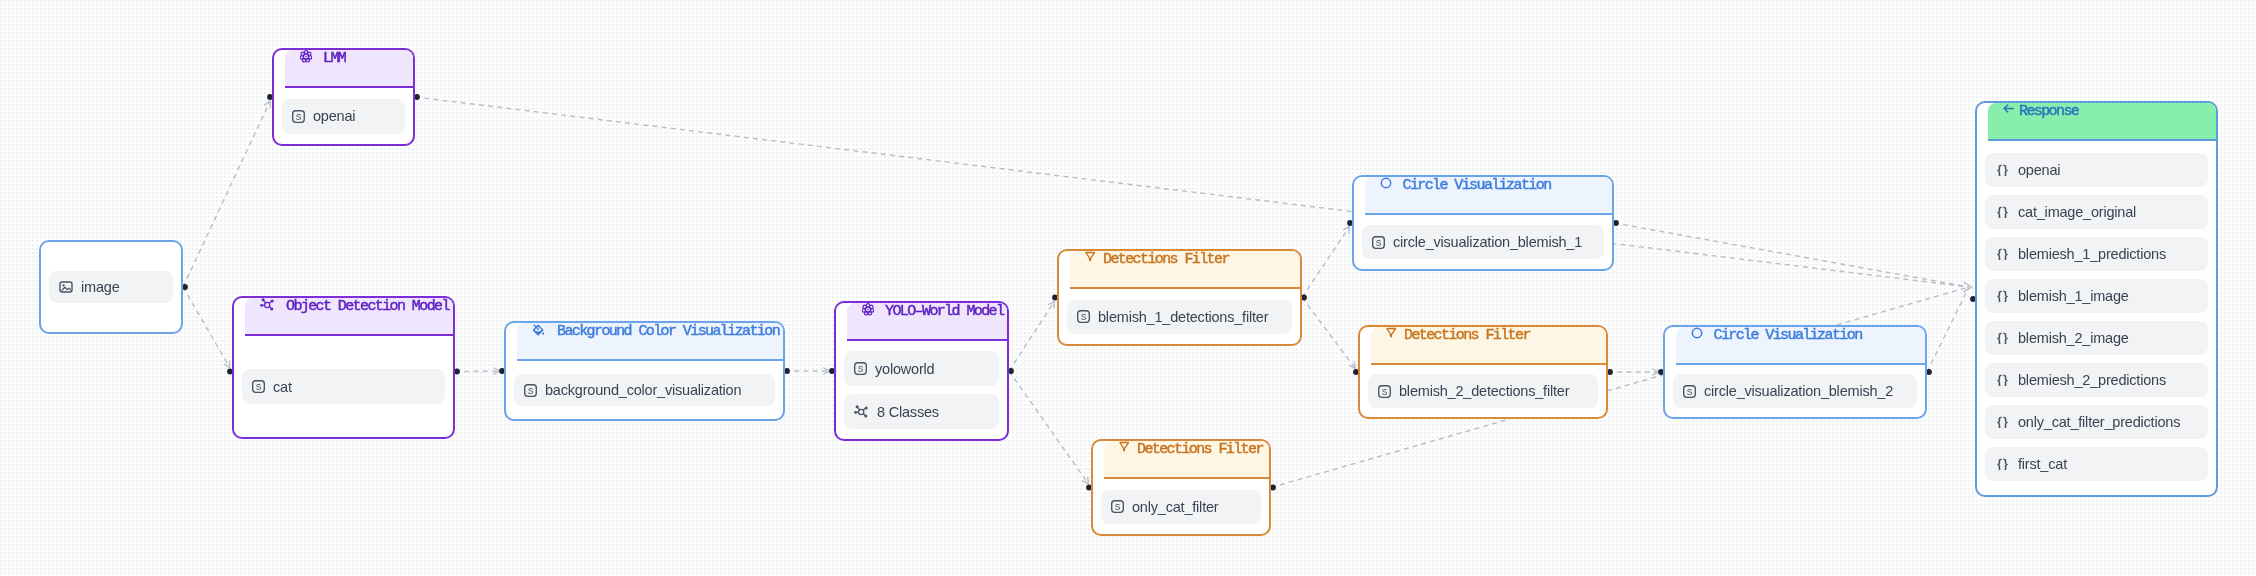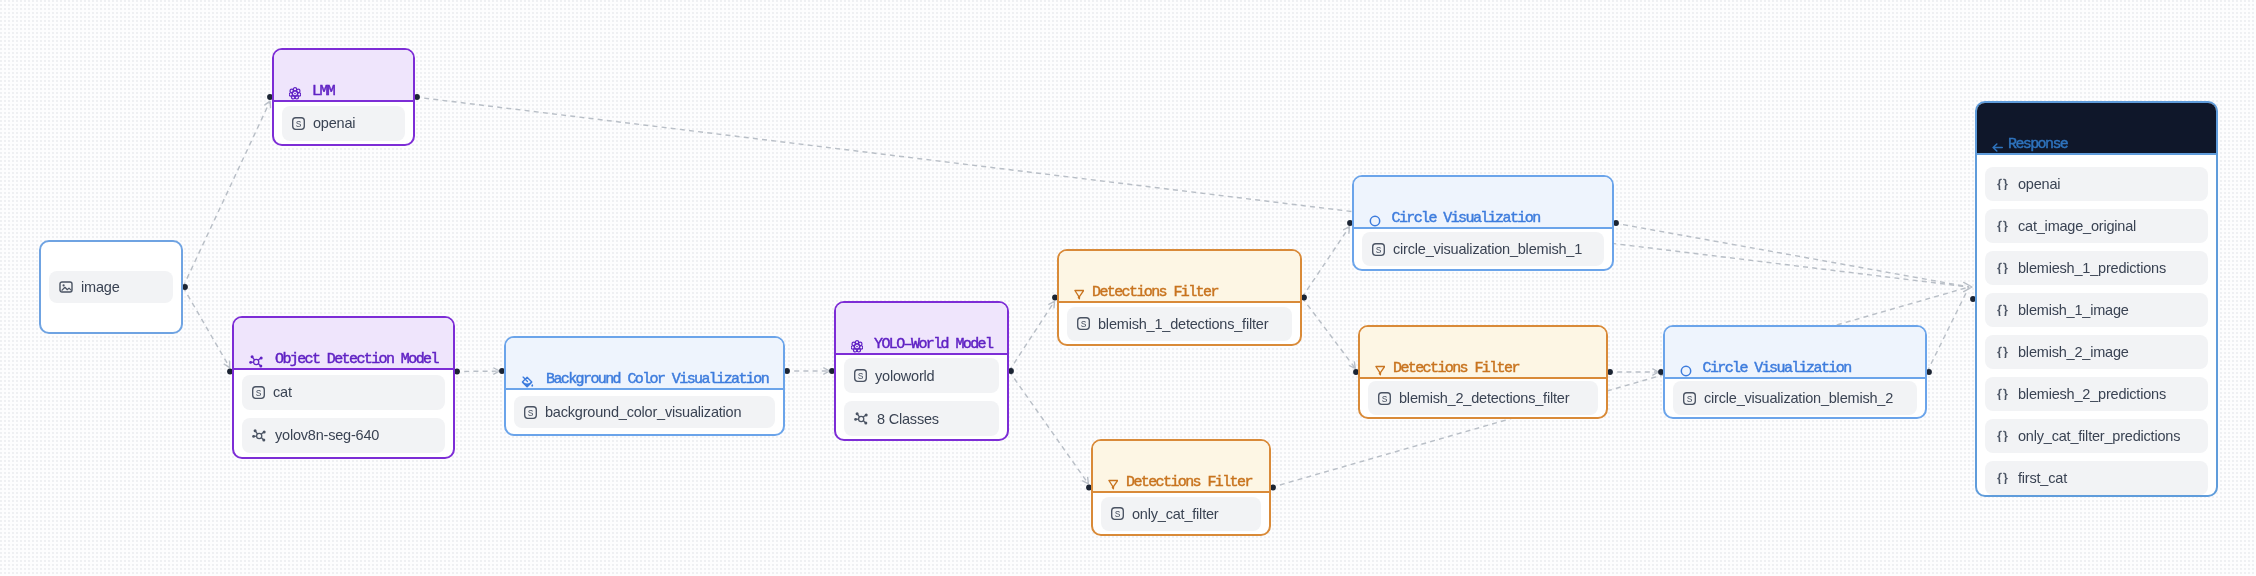--- a/index.html
+++ b/index.html
@@ -2,22 +2,22 @@
 <html><head><meta charset="utf-8"><style>
 
 * { margin:0; padding:0; box-sizing:border-box; }
 html,body { width:2256px; height:576px; overflow:hidden; }
 body {
   background-color:#fdfdfe;
   position:relative;
   font-family:"Liberation Sans", sans-serif;
 }
 .node { position:absolute; background:#fff; border-radius:10px; border:2px solid; display:flex; flex-direction:column; }
-.hdr { height:52px; flex:0 0 auto; display:flex; align-items:flex-end; padding-left:15px; border-bottom:2px solid;
-  border-radius:8px 8px 0 0; font-family:"Liberation Mono", monospace; font-weight:normal; font-size:15px; letter-spacing:-1.6px; -webkit-text-stroke:0.45px currentColor; }
+.hdr { height:38px; flex:0 0 auto; display:flex; align-items:flex-start; padding-left:15px; border-bottom:2px solid;
+  border-radius:8px 8px 0 0; font-family:"Liberation Mono", monospace; font-weight:normal; font-size:15px; letter-spacing:-1.6px;margin-left:11px; -webkit-text-stroke:0.45px currentColor; }
 .hdr .ic { display:flex; flex:0 0 auto; }
 .bd { flex:1; display:flex; flex-direction:column; justify-content:center; padding:0 8px; }
 .pill { flex:0 0 auto; background:#f2f3f5; border-radius:8px; display:flex; align-items:center; padding-left:10px;
   font-size:14.5px; letter-spacing:-0.2px; color:#3a4353; white-space:nowrap; }
 .pill .ic { display:flex; margin-right:8px; flex:0 0 auto; }
 
 </style></head><body>
 <svg width="2256" height="576" style="position:absolute;left:0;top:0">
 <defs>
       <pattern id="dots" x="0" y="0" width="4" height="4" patternUnits="userSpaceOnUse">
@@ -107,21 +107,21 @@
         <span class="ic">
           <svg width="13" height="13" viewBox="0 0 13 13">
             <rect x="0.7" y="0.7" width="11.6" height="11.6" rx="3" fill="none" stroke="#4a5363" stroke-width="1.35"></rect>
             <text x="6.5" y="9.7" font-family="Liberation Mono, monospace" font-size="9.5" fill="#4a5363" text-anchor="middle">S</text>
           </svg>
         </span>
         <span>openai</span>
       </div>
 </div>
   </div>
-<div class="node" style="left:232px;top:316px;width:223px;height:143px;border-color:#7d2dd6">
+<div class="node" style="left:232px;top:296px;width:223px;height:143px;border-color:#7d2dd6">
 <div class="hdr" style="background:#efe5fc;color:#6022c4;border-color:#7d2dd6">
       <span class="ic" style="margin-right:11px">
         <svg width="15" height="13" viewBox="0 0 15 13">
           <g stroke="#6022c4" stroke-width="1.25" fill="none">
             <line x1="5.6" y1="5.2" x2="3.4" y2="2.2"></line>
             <line x1="9.3" y1="4.9" x2="11.6" y2="3.2"></line>
             <line x1="4.5" y1="7.2" x2="1.8" y2="7.4"></line>
             <line x1="9.4" y1="8.6" x2="11.2" y2="10.6"></line>
             <circle cx="7.2" cy="6.9" r="2.6"></circle>
           </g>
@@ -136,41 +136,23 @@
 <div class="bd" style="gap:8px;">
 <div class="pill" style="height:35px;padding-left:10px">
         <span class="ic">
           <svg width="13" height="13" viewBox="0 0 13 13">
             <rect x="0.7" y="0.7" width="11.6" height="11.6" rx="3" fill="none" stroke="#4a5363" stroke-width="1.35"></rect>
             <text x="6.5" y="9.7" font-family="Liberation Mono, monospace" font-size="9.5" fill="#4a5363" text-anchor="middle">S</text>
           </svg>
         </span>
         <span>cat</span>
       </div>
-<div class="pill" style="height:35px;padding-left:10px">
-        <span class="ic">
-          <svg width="15" height="13" viewBox="0 0 15 13">
-            <g stroke="#4a5363" stroke-width="1.25" fill="none">
-              <line x1="5.6" y1="5.2" x2="3.4" y2="2.2"></line>
-              <line x1="9.3" y1="4.9" x2="11.6" y2="3.2"></line>
-              <line x1="4.5" y1="7.2" x2="1.8" y2="7.4"></line>
-              <line x1="9.4" y1="8.6" x2="11.2" y2="10.6"></line>
-              <circle cx="7.2" cy="6.9" r="2.6"></circle>
-            </g>
-            <circle cx="3.1" cy="1.8" r="1.5" fill="#4a5363"></circle>
-            <circle cx="12.2" cy="2.9" r="1.5" fill="#4a5363"></circle>
-            <circle cx="1.6" cy="7.4" r="1.4" fill="#4a5363"></circle>
-            <circle cx="11.8" cy="11.1" r="1.5" fill="#4a5363"></circle>
-          </svg>
-        </span>
-        <span>yolov8n-seg-640</span>
-      </div>
-</div>
-  </div>
-<div class="node" style="left:504px;top:336px;width:281px;height:100px;border-color:#6ba4ea">
+</div>
+  </div>
+<div class="node" style="left:504px;top:321px;width:281px;height:100px;border-color:#6ba4ea">
 <div class="hdr" style="background:#eef4fd;color:#3d7cdd;border-color:#6ba4ea">
       <span class="ic" style="margin-right:12px">
         <svg width="13" height="13" viewBox="0 0 13 13">
           <path d="M6.1 2.3 L10.8 7 L6.1 11.7 L1.4 7 Z" fill="none" stroke="#3d7cdd" stroke-width="1.35" stroke-linejoin="round"></path>
           <path d="M2.15 7.75 L6.1 11.7 L10.05 7.75 Q8 9.1 6.1 9.1 Q4.2 9.1 2.15 7.75 Z" fill="#3d7cdd" stroke="#3d7cdd" stroke-width="1.2" stroke-linejoin="round"></path>
           <path d="M2.1 2.1 L6.5 6.5" stroke="#3d7cdd" stroke-width="1.35" stroke-linecap="round"></path>
           <path d="M11.5 8.9 Q12.6 10.5 12 11.3 Q11.4 12 10.7 11.5 Q10 10.9 10.5 9.9 Q10.9 9.2 11.5 8.9 Z" fill="#3d7cdd"></path>
         </svg>
       </span>
       <span>Background Color Visualization</span>
@@ -333,21 +315,21 @@
           <svg width="13" height="13" viewBox="0 0 13 13">
             <rect x="0.7" y="0.7" width="11.6" height="11.6" rx="3" fill="none" stroke="#4a5363" stroke-width="1.35"></rect>
             <text x="6.5" y="9.7" font-family="Liberation Mono, monospace" font-size="9.5" fill="#4a5363" text-anchor="middle">S</text>
           </svg>
         </span>
         <span>circle_visualization_blemish_2</span>
       </div>
 </div>
   </div>
 <div class="node" style="left:1975px;top:101px;width:243px;height:396px;border-color:#5f9cdb">
-<div class="hdr" style="background:#0f172a;color:#2e73bd;border-color:#5f9cdb">
+<div class="hdr" style="background:#86efac;color:#2e73bd;border-color:#5f9cdb">
       <span class="ic" style="margin-right:5px">
         <svg width="11" height="11" viewBox="0 0 11 11">
           <path d="M10.3 5.5 H1.2 M4.8 2 L1.1 5.5 L4.8 9" fill="none" stroke="#2e73bd" stroke-width="1.5" stroke-linecap="round" stroke-linejoin="round"></path>
         </svg>
       </span>
       <span>Response</span>
     </div>
 <div class="bd" style="gap:8px;justify-content:flex-start;padding-top:11.5px;">
 <div class="pill" style="height:34px;padding-left:12px">
         <span class="ic">

